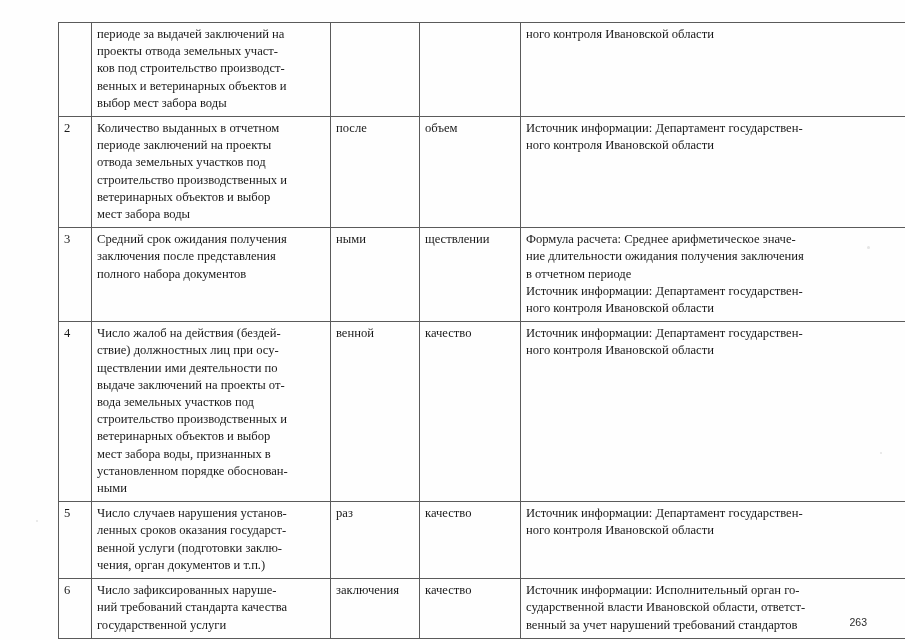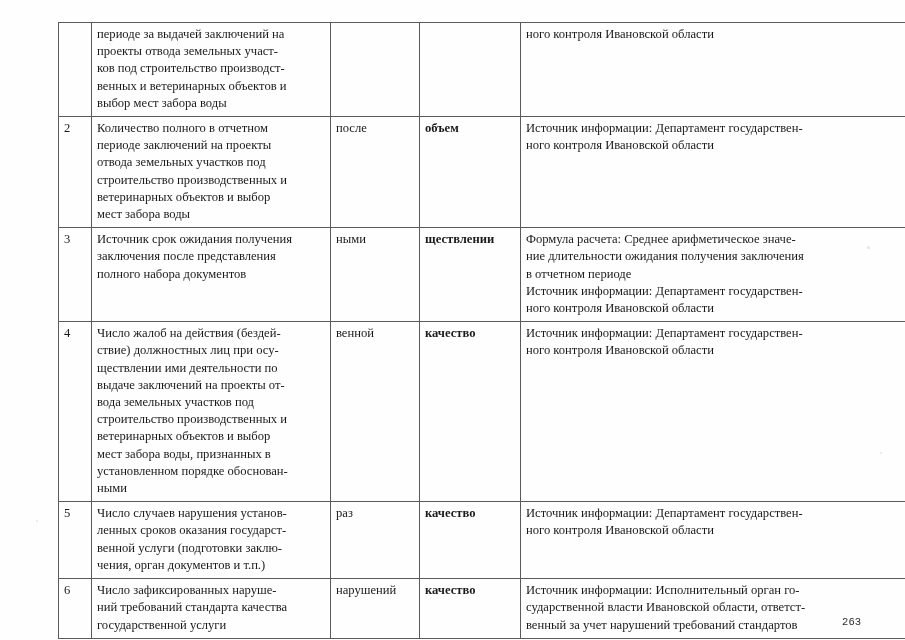--- a/index.html
+++ b/index.html
@@ -35,35 +35,35 @@
     border: 1px solid #5a5a5a;
     vertical-align: top;
     padding: 3px 5px 4px 5px;
     font-size: 12.6px;
     line-height: 17.2px;
     font-family: "Liberation Serif", serif;
   }
   .col-num   { width: 22px; text-align: left; }
   .col-name  { width: 228px; }
   .col-unit  { width: 78px; }
-  .col-type  { width: 90px; font-weight: bold; }
+  .col-type  { width: 90px; }
   .col-src   { width: 382px; }
 
   .cell-text {
     display: block;
     white-space: pre-line;
     word-wrap: break-word;
     hyphens: manual;
   }
   .page-number {
     position: absolute;
-    right: 44px;
+    right: 38px;
     bottom: 12px;
     font-size: 10.5px;
-    font-family: Liberation Mono, monospace;
+    font-family: Liberation Sans, sans-serif;
     color: #2b2b2b;
   }
   
   .speckle {
     position: absolute;
     background: #cfcfcf;
     border-radius: 50%;
     opacity: .55;
   }
   .sp1 { left: 867px; top: 246px; width: 3px; height: 3px; }
@@ -99,21 +99,21 @@
         <td class="col-src">
             <span class="cell-text">ного контроля Ивановской области</span>
           </td>
       </tr>
 
       <tr>
         <td class="col-num">
             <span class="cell-text">2</span>
           </td>
         <td class="col-name">
-            <span class="cell-text">Количество полного в отчетном
+            <span class="cell-text">Количество выданных в отчетном
 периоде заключений на проекты
 отвода земельных участков под
 строительство производственных и
 ветеринарных объектов и выбор
 мест забора воды</span>
           </td>
         <td class="col-unit">
             <span class="cell-text">после</span>
           </td>
         <td class="col-type">
@@ -123,21 +123,21 @@
             <span class="cell-text">Источник информации: Департамент государствен-
 ного контроля Ивановской области</span>
           </td>
       </tr>
 
       <tr>
         <td class="col-num">
             <span class="cell-text">3</span>
           </td>
         <td class="col-name">
-            <span class="cell-text">Источник срок ожидания получения
+            <span class="cell-text">Средний срок ожидания получения
 заключения после представления
 полного набора документов</span>
           </td>
         <td class="col-unit">
             <span class="cell-text">ными</span>
           </td>
         <td class="col-type">
             <span class="cell-text">ществлении</span>
           </td>
         <td class="col-src">
@@ -202,21 +202,21 @@
       <tr>
         <td class="col-num">
             <span class="cell-text">6</span>
           </td>
         <td class="col-name">
             <span class="cell-text">Число зафиксированных наруше-
 ний требований стандарта качества
 государственной услуги</span>
           </td>
         <td class="col-unit">
-            <span class="cell-text">нарушений</span>
+            <span class="cell-text">заключения</span>
           </td>
         <td class="col-type">
             <span class="cell-text">качество</span>
           </td>
         <td class="col-src">
             <span class="cell-text">Источник информации: Исполнительный орган го-
 сударственной власти Ивановской области, ответст-
 венный за учет нарушений требований стандартов</span>
           </td>
       </tr>

